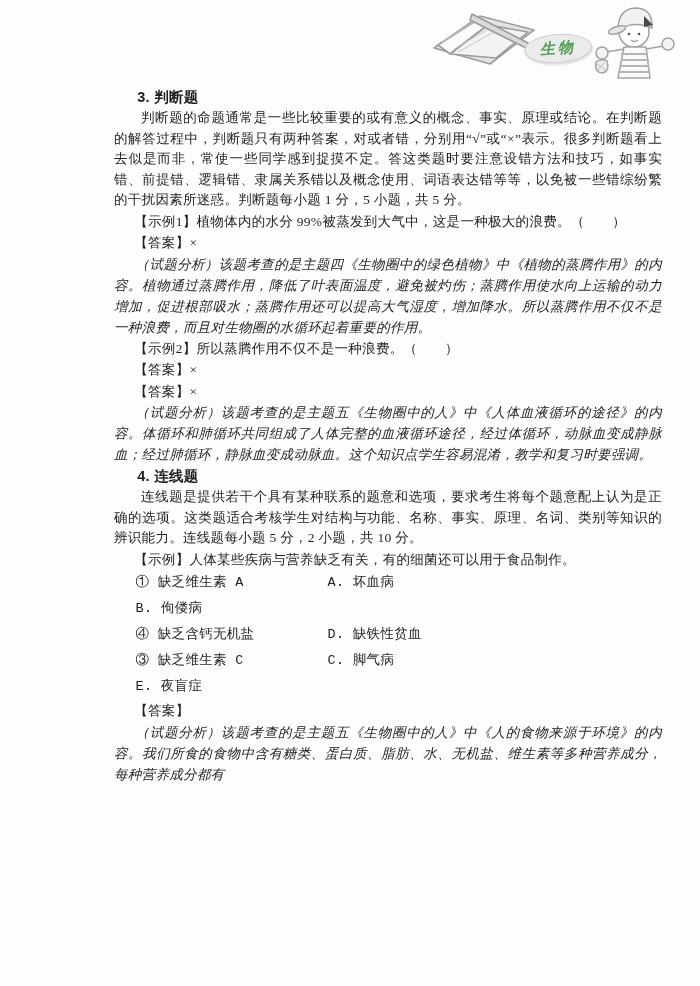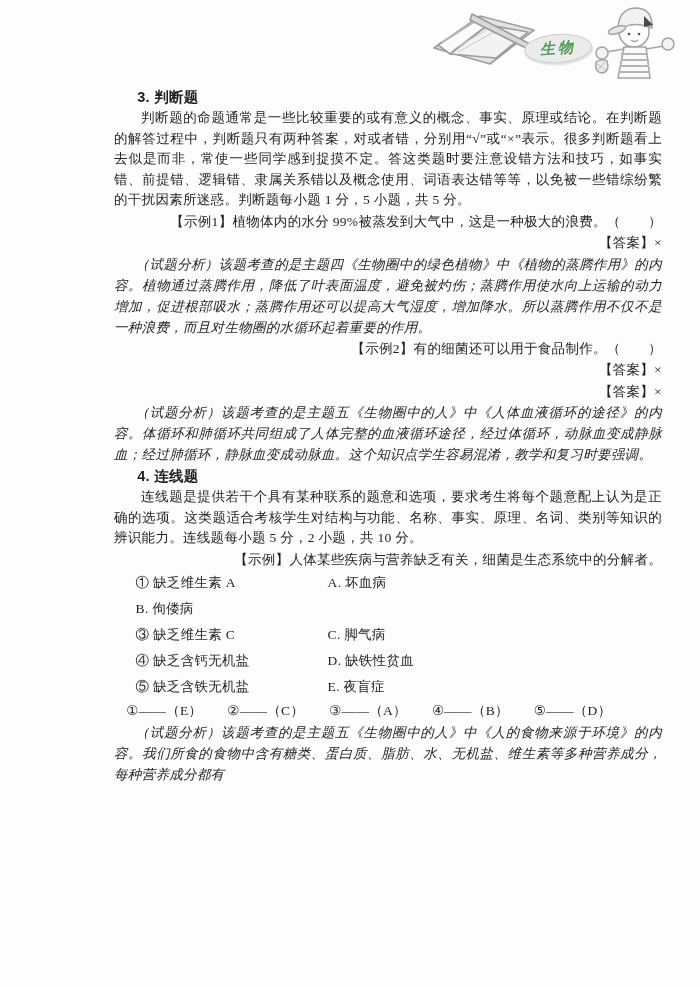--- a/index.html
+++ b/index.html
@@ -42,26 +42,26 @@
     margin-left:36px;
   }
   .content p { margin:0; }
   .sec-title {
     font-family:"Liberation Sans","DejaVu Sans",sans-serif;
     font-weight:bold; font-size:14.5px;
     padding-left:1.6em; line-height:22px;
     text-align:left;
   }
   .intro { text-indent:2em; line-height:20.5px; }
-  .q-line, .a-line, .ex-line { text-indent:1.5em; line-height:21.5px; text-align:right; }
+  .q-line, .a-line, .ex-line { text-indent:1.5em; line-height:21.5px; text-align:left; }
   .analysis {
     text-indent:1.6em; line-height:21px;
     font-style:italic;
   }
-  .match-table { padding-left:1.6em; }
+  .match-table { padding-left:1.6em;font-family:Liberation Mono, monospace; }
   .match-row { display:flex; line-height:26px; }
   .match-left { width:192px; }
   .match-right { }
   .answer-line {
     display:flex; gap:25px;
     padding-left:0.9em; line-height:21.5px;
   }
   .page-num {
     position:absolute; bottom:37px; left:0; width:100%;
     text-align:right; font-size:15px; color:#222;padding-left:44px;
@@ -110,58 +110,51 @@
 
   <div class="content">
 
     <p class="sec-title">3. 判断题</p>
     <p class="intro">判断题的命题通常是一些比较重要的或有意义的概念、事实、原理或结论。在判断题的解答过程中，判断题只有两种答案，对或者错，分别用“√”或“×”表示。很多判断题看上去似是而非，常使一些同学感到捉摸不定。答这类题时要注意设错方法和技巧，如事实错、前提错、逻辑错、隶属关系错以及概念使用、词语表达错等等，以免被一些错综纷繁的干扰因素所迷惑。判断题每小题 1 分，5 小题，共 5 分。</p>
 
     <p class="q-line">【示例1】植物体内的水分 99%被蒸发到大气中，这是一种极大的浪费。（　　）</p>
     <p class="a-line">【答案】×</p>
     <p class="analysis">（试题分析）该题考查的是主题四《生物圈中的绿色植物》中《植物的蒸腾作用》的内容。植物通过蒸腾作用，降低了叶表面温度，避免被灼伤；蒸腾作用使水向上运输的动力增加，促进根部吸水；蒸腾作用还可以提高大气湿度，增加降水。所以蒸腾作用不仅不是一种浪费，而且对生物圈的水循环起着重要的作用。</p>
 
-    <p class="q-line">【示例2】有的细菌还可以用于食品制作。（　　）</p>
+    <p class="q-line">【示例2】所以蒸腾作用不仅不是一种浪费。（　　）</p>
     <p class="a-line">【答案】×</p>
 
     <p class="a-line">【答案】×</p>
     <p class="analysis">（试题分析）该题考查的是主题五《生物圈中的人》中《人体血液循环的途径》的内容。体循环和肺循环共同组成了人体完整的血液循环途径，经过体循环，动脉血变成静脉血；经过肺循环，静脉血变成动脉血。这个知识点学生容易混淆，教学和复习时要强调。</p>
 
     <p class="sec-title">4. 连线题</p>
     <p class="intro">连线题是提供若干个具有某种联系的题意和选项，要求考生将每个题意配上认为是正确的选项。这类题适合考核学生对结构与功能、名称、事实、原理、名词、类别等知识的辨识能力。连线题每小题 5 分，2 小题，共 10 分。</p>
-    <p class="ex-line">【示例】人体某些疾病与营养缺乏有关，细菌是生态系统中的分解者。</p>
+    <p class="ex-line">【示例】人体某些疾病与营养缺乏有关，有的细菌还可以用于食品制作。</p>
 
     <div class="match-table">
       <div class="match-row">
         <span class="match-left">① 缺乏维生素 A</span>
         <span class="match-right">A. 坏血病</span>
       </div>
       <div class="match-row">
         <span class="match-right">B. 佝偻病</span>
       </div>
       <div class="match-row">
+        <span class="match-left">④ 缺乏含钙无机盐</span>
+        <span class="match-right">D. 缺铁性贫血</span>
+      </div>
+      <div class="match-row">
         <span class="match-left">③ 缺乏维生素 C</span>
         <span class="match-right">C. 脚气病</span>
       </div>
       <div class="match-row">
-        <span class="match-left">④ 缺乏含钙无机盐</span>
-        <span class="match-right">D. 缺铁性贫血</span>
-      </div>
-      <div class="match-row">
-        <span class="match-left">⑤ 缺乏含铁无机盐</span>
         <span class="match-right">E. 夜盲症</span>
       </div>
     </div>
 
+    <p class="a-line">【答案】</p>
 
-    <div class="answer-line">
-      <span>①——（E）</span>
-      <span>②——（C）</span>
-      <span>③——（A）</span>
-      <span>④——（B）</span>
-      <span>⑤——（D）</span>
-    </div>
 
     <p class="analysis">（试题分析）该题考查的是主题五《生物圈中的人》中《人的食物来源于环境》的内容。我们所食的食物中含有糖类、蛋白质、脂肪、水、无机盐、维生素等多种营养成分，每种营养成分都有</p>
   </div>
 
   <div class="page-num">13</div>
 </div>
 
 </body></html>

